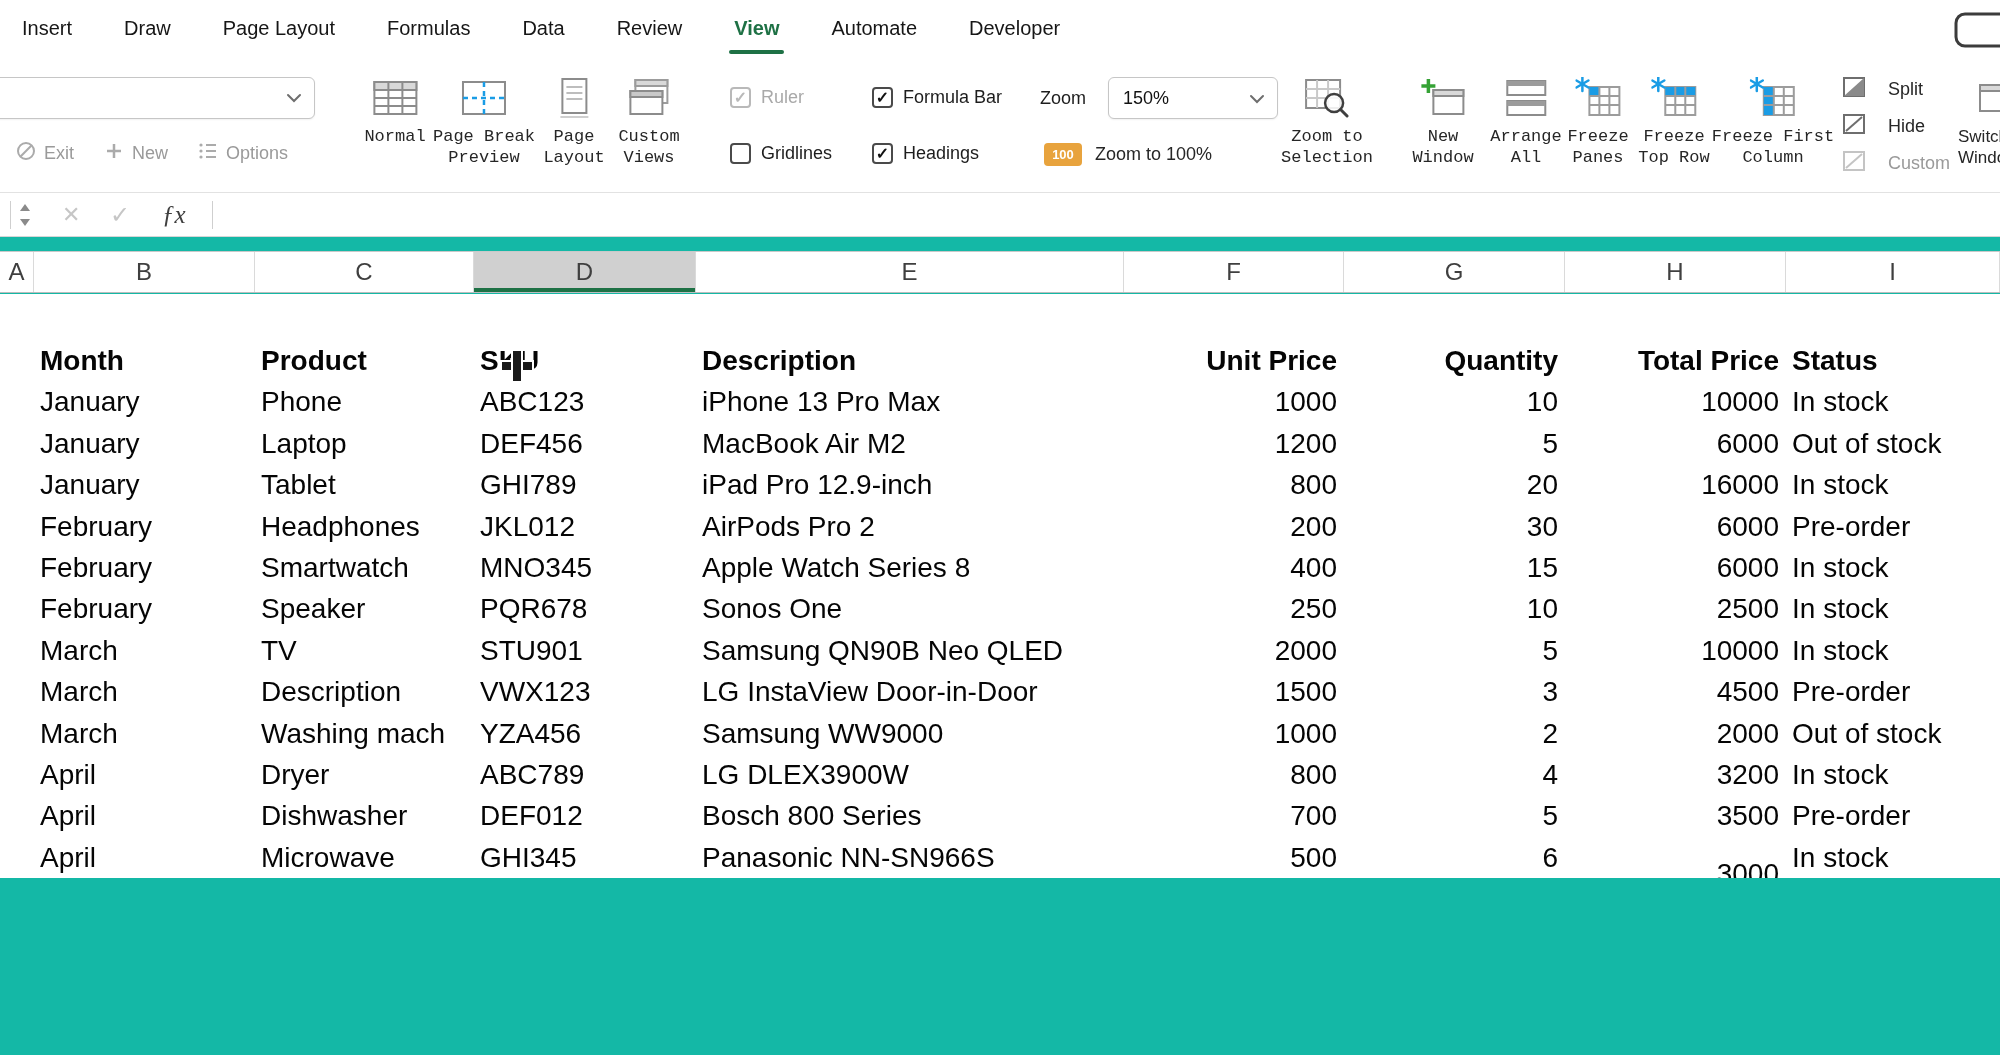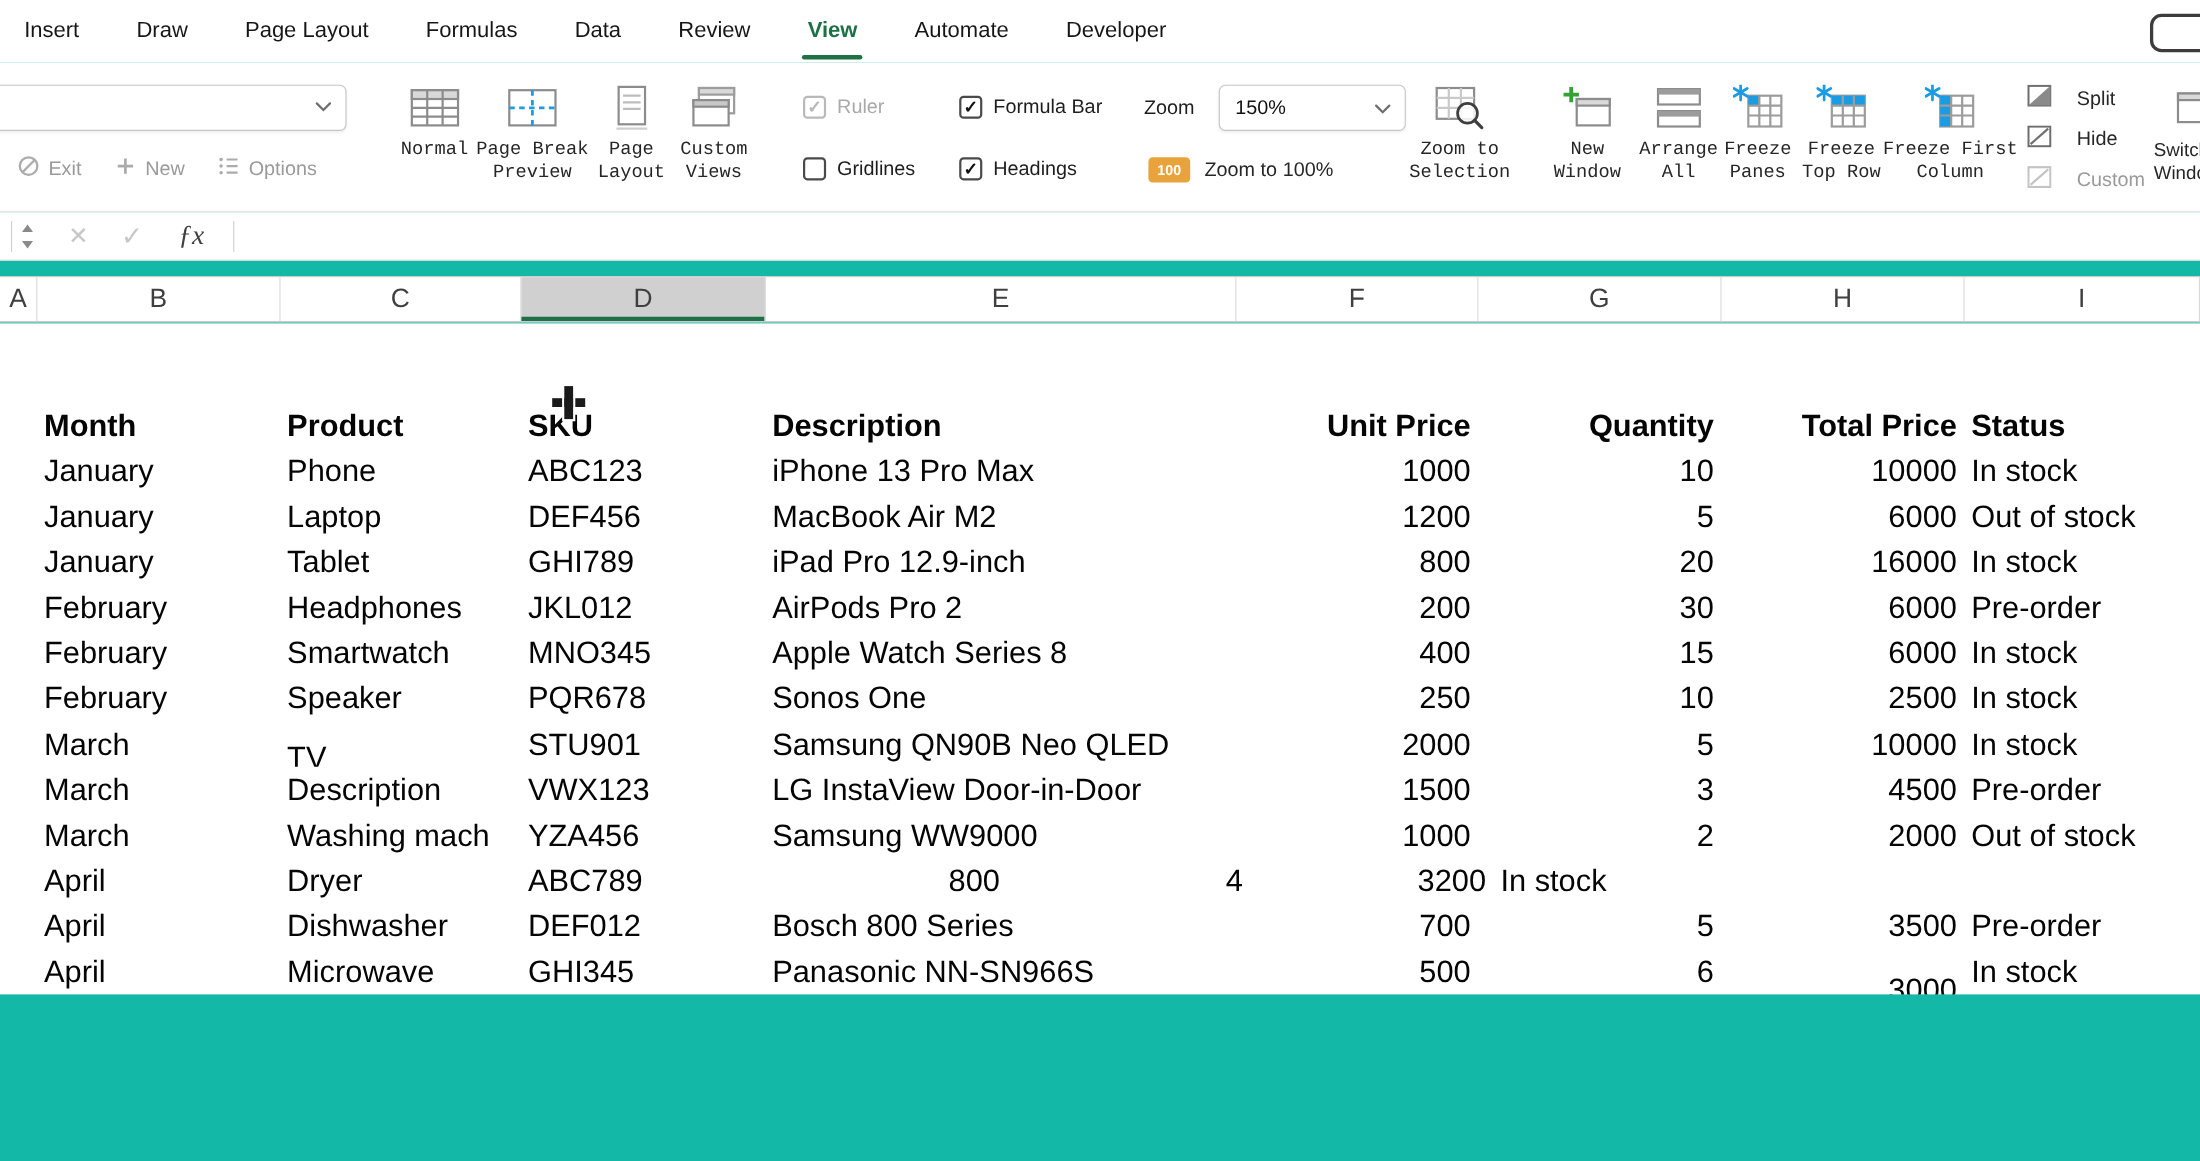--- a/index.html
+++ b/index.html
@@ -70,21 +70,21 @@
               display:flex; align-items:center; color:#111; }
 
   
   .colhdr { position:absolute; top:251px; left:0; width:100%; height:42px; display:flex;
             border-top:1px solid #c9c9c9; border-bottom:1px solid #bdbdbd; background:#fff; }
   .col-h { height:100%; display:flex; align-items:center; justify-content:center;
            font-size:24px; color:#3f3f3f; border-right:1px solid #dadada; cursor:default; }
   .col-h.sel { background:#d0d0d0; box-shadow:inset 0 -4px 0 #1E7145; }
 
   
-  .grid { position:absolute; top:294px; left:0; width:100%; padding-top:72px; background:#fff; }
+  .grid { position:absolute; top:294px; left:0; width:100%; padding-top:46px; background:#fff; }
   .row { display:flex; height:41.4px; line-height:41.4px; font-size:28px; color:#050505; }
   .row.hdr { font-weight:700; }
   .cell { white-space:nowrap; overflow:hidden; flex:none; }
   .cell.l { padding-left:6px; text-align:left; }
   .cell.r { padding-right:7px; text-align:right; }
 
   
   .cursor { position:absolute; left:502px; top:351px; width:30px; height:30px; pointer-events:none; }
   .cursor .h { position:absolute; left:0; top:11px; width:30px; height:8px; background:#1a1a1a;
                box-shadow:0 0 0 2px #ffffff; }
@@ -475,21 +475,21 @@
         <div class="cell l" style="width: 222px;">PQR678</div>
         <div class="cell l" style="width: 428px;">Sonos One</div>
         <div class="cell r" style="width: 220px;">250</div>
         <div class="cell r" style="width: 221px;">10</div>
         <div class="cell r" style="width: 221px;">2500</div>
         <div class="cell l" style="width: 214px;">In stock</div>
       </div>
       <div class="row">
         <div class="cell" style="width: 34px;"></div>
         <div class="cell l" style="width: 221px;">March</div>
-        <div class="cell l" style="width: 219px; margin-top: 12px;">TV</div>
+        <div class="cell l" style="width: 219px;">TV</div>
         <div class="cell l" style="width: 222px;">STU901</div>
         <div class="cell l" style="width: 428px;">Samsung QN90B Neo QLED</div>
         <div class="cell r" style="width: 220px;">2000</div>
         <div class="cell r" style="width: 221px;">5</div>
         <div class="cell r" style="width: 221px;">10000</div>
         <div class="cell l" style="width: 214px;">In stock</div>
       </div>
       <div class="row">
         <div class="cell" style="width: 34px;"></div>
         <div class="cell l" style="width: 221px;">March</div>
@@ -510,20 +510,21 @@
         <div class="cell r" style="width: 220px;">1000</div>
         <div class="cell r" style="width: 221px;">2</div>
         <div class="cell r" style="width: 221px;">2000</div>
         <div class="cell l" style="width: 214px;">Out of stock</div>
       </div>
       <div class="row">
         <div class="cell" style="width: 34px;"></div>
         <div class="cell l" style="width: 221px;">April</div>
         <div class="cell l" style="width: 219px;">Dryer</div>
         <div class="cell l" style="width: 222px;">ABC789</div>
+        <div class="cell l" style="width: 428px;">LG DLEX3900W</div>
         <div class="cell r" style="width: 220px;">800</div>
         <div class="cell r" style="width: 221px;">4</div>
         <div class="cell r" style="width: 221px;">3200</div>
         <div class="cell l" style="width: 214px;">In stock</div>
       </div>
       <div class="row">
         <div class="cell" style="width: 34px;"></div>
         <div class="cell l" style="width: 221px;">April</div>
         <div class="cell l" style="width: 219px;">Dishwasher</div>
         <div class="cell l" style="width: 222px;">DEF012</div>

